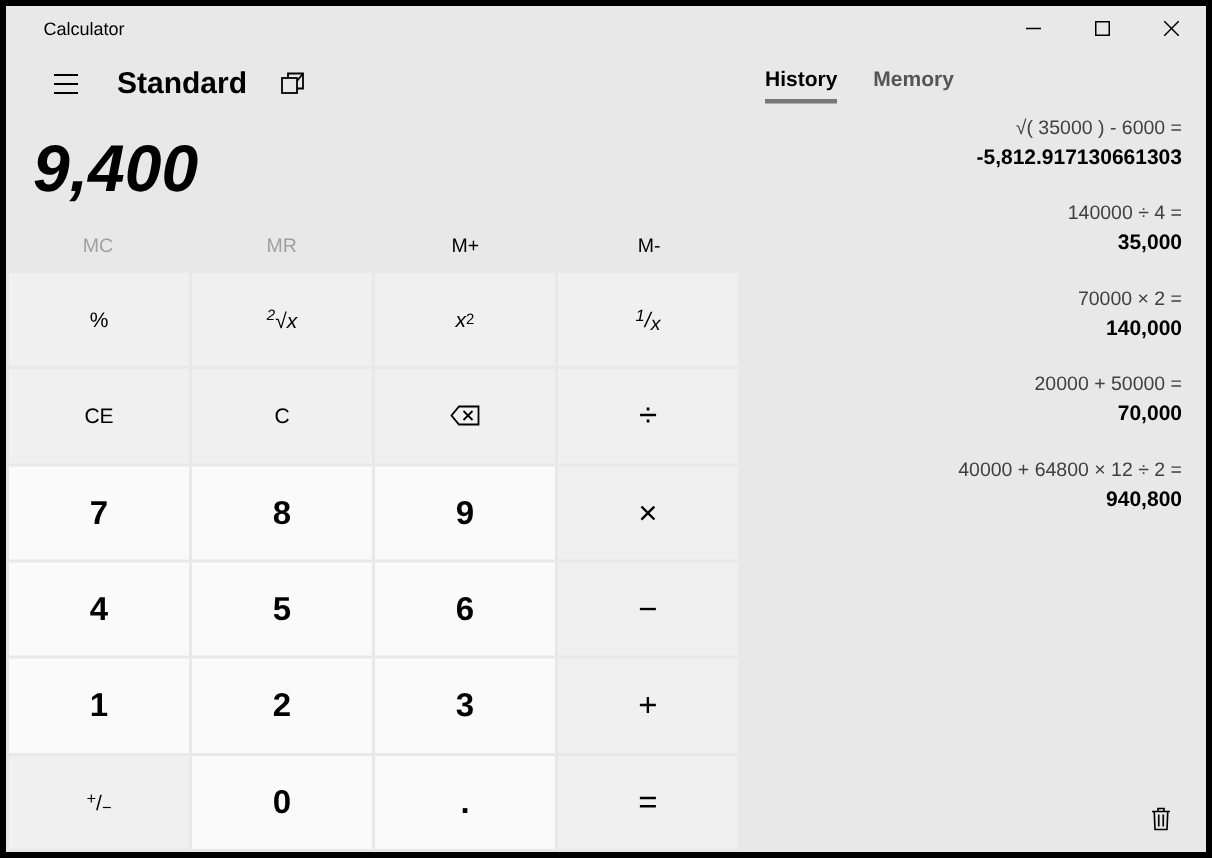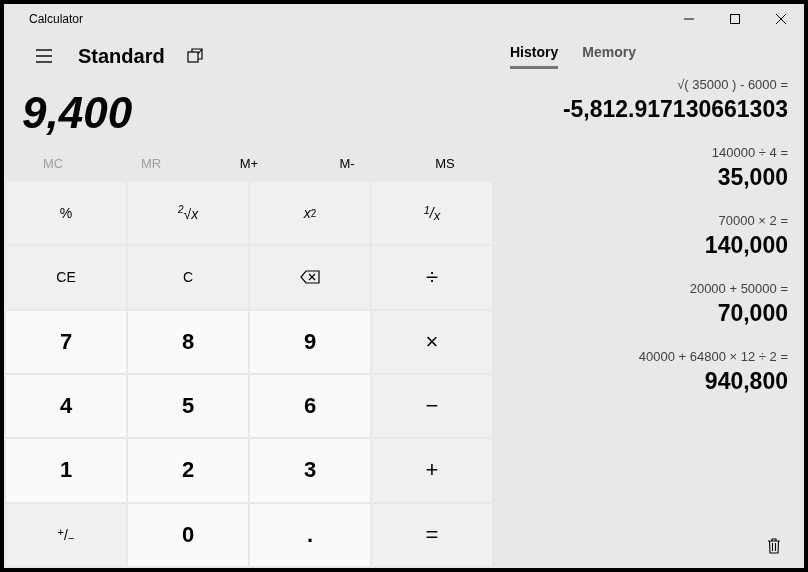--- a/index.html
+++ b/index.html
@@ -33,21 +33,21 @@
 .key .sup { font-size: 10px; vertical-align: super; }
 
 .right { width: 310px; display: flex; flex-direction: column; background: #e8e8e8; }
 .tabs { display: flex; gap: 24px; padding: 10px 16px 0 16px; }
 .tab { font-size: 14px; font-weight: 600; padding-bottom: 6px; cursor: pointer; color: #555; }
 .tab.active { color: #000; border-bottom: 3px solid #777; }
 
 .history { flex: 1; overflow: hidden; padding: 8px 16px 0 16px; }
 .hist-item { text-align: right; margin-bottom: 22px; cursor: pointer; }
 .hist-expr { font-size: 13px; color: #404040; margin-bottom: 4px; }
-.hist-res { font-size: 23px; font-weight: 600; color: #000; }
+.hist-res { font-size: 14px; font-weight: 600; color: #000; }
 .delete-row { display: flex; justify-content: flex-end; padding: 4px 14px 6px 14px; }
 .del-btn { width: 32px; height: 32px; display: flex; align-items: center; justify-content: center; cursor: pointer; }
 
 
 .frac { font-style: italic; position: relative; }
 </style>
 </head>
 <body>
 
 <div class="window">
@@ -93,21 +93,20 @@
         </div>
       </div>
 
       <div class="display">9,400</div>
 
       <div class="mem-row">
         <div class="mem-btn disabled">MC</div>
         <div class="mem-btn disabled">MR</div>
         <div class="mem-btn">M+</div>
         <div class="mem-btn">M-</div>
-        <div class="mem-btn">MS</div>
       </div>
 
       <div class="keypad">
         <div class="key func">%</div>
         <div class="key func">
             <span style="font-style:italic"><span class="sup">2</span>√<span style="font-style:italic">x</span></span>
           </div>
         <div class="key func">
             <span style="font-style:italic">x</span>
             <span class="sup" style="font-style:normal">2</span>

